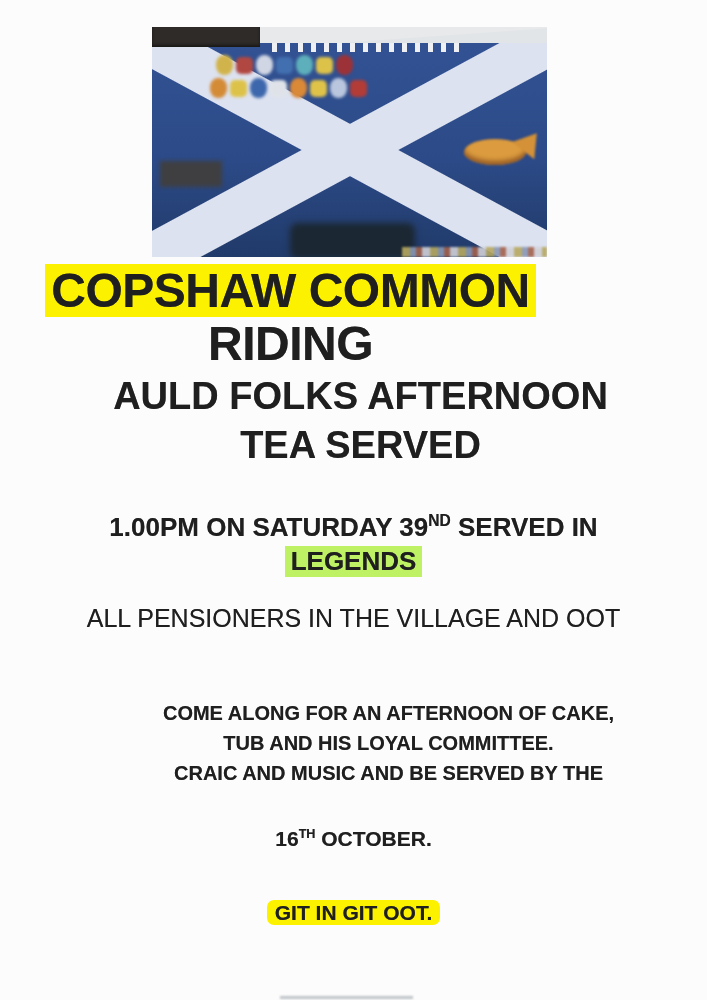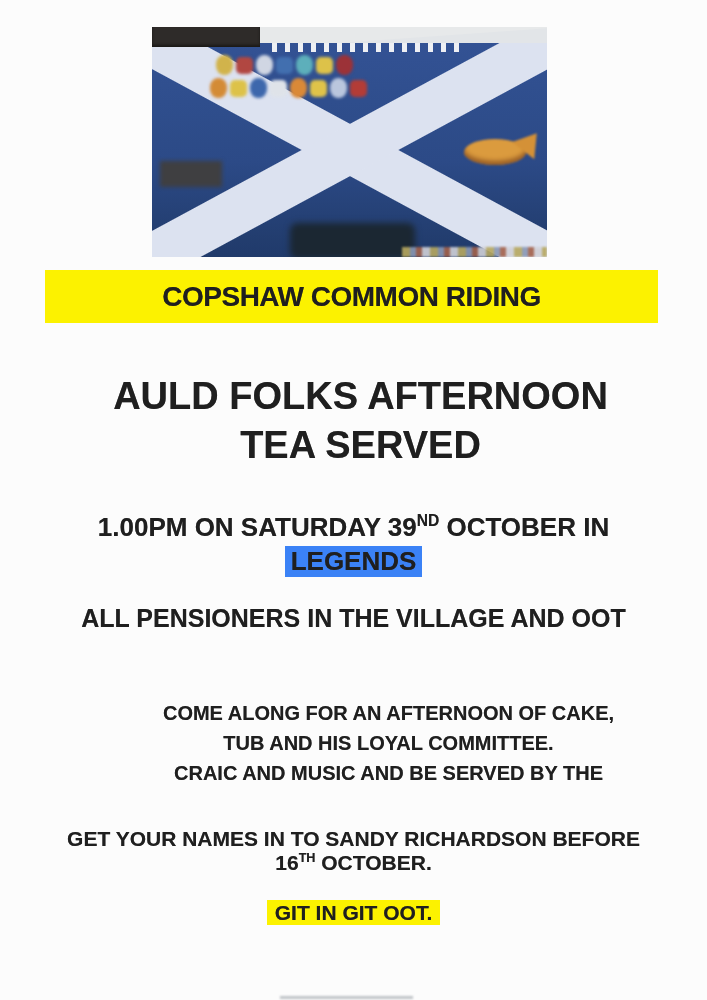--- a/index.html
+++ b/index.html
@@ -48,36 +48,36 @@
     background:#e09a35;box-shadow:inset 0 -4px 4px #9c5c20;}
   .fish-tail{position:absolute;left:52px;top:0;width:0;height:0;
     border-left:14px solid rgba(0,0,0,0);border-right:14px solid rgba(0,0,0,0);
     border-bottom:22px solid #d9902e;transform:rotate(38deg);}
   .bottom-strip{position:absolute;right:0;bottom:0;width:145px;height:10px;
     background:repeating-linear-gradient(90deg,#b8a85a 0 8px,#8898b8 8px 14px,#a86048 14px 20px,#d0d0d8 20px 28px);
     filter:blur(1px);opacity:.9;}
 
   
   .band-title{
-    position:absolute;left:45px;top:270px;width:613px;height:53px;
+    position:absolute;left:45px;top:264px;width:491px;height:53px;
     text-align:center;line-height:53px;
-    font-size:28px;font-weight:bold;letter-spacing:-0.5px;
+    font-size:48px;font-weight:bold;letter-spacing:-0.5px;
   }
   .heading{
     position:absolute;left:0;top:372px;width:707px;
     text-align:center;font-size:38px;font-weight:bold;line-height:49px;margin-left:7px;
   }
   .when{
     position:absolute;left:0;top:512px;width:707px;
     text-align:center;font-size:26px;font-weight:bold;line-height:30px;
   }
   .venue-band{display:inline-block;margin-top:4px;padding:0 6px;height:31px;line-height:31px;}
   .invite{
     position:absolute;left:0;top:604px;width:707px;
-    text-align:center;font-size:25px;font-weight:bold;line-height:29px;
+    text-align:center;font-size:25px;font-weight:normal;line-height:29px;
   }
   .details{
     position:absolute;left:0;top:698px;width:707px;
     text-align:center;font-size:20px;font-weight:bold;line-height:30px;padding-left:35px;
   }
   .rsvp{
     position:absolute;left:0;top:827px;width:707px;
     text-align:center;font-size:21px;font-weight:bold;line-height:24px;
   }
   .footer-line{
@@ -133,39 +133,38 @@
   </div>
 
   <div class="band-title flyer-text" style="background: rgb(252, 242, 0);">COPSHAW COMMON RIDING</div>
 
   <div class="heading flyer-text">
     <div>AULD FOLKS AFTERNOON</div>
     <div>TEA SERVED</div>
   </div>
 
   <div class="when flyer-text">
-    <div><span>1.00PM ON SATURDAY 39</span><sup class="ord">ND</sup><span> OCTOBER IN</span></div>
+    <div><span>1.00PM ON SATURDAY 39</span><sup class="ord">ND</sup><span> SERVED IN</span></div>
     <div>
-      <span class="venue-band" style="background: #3b82f6;">LEGENDS</span>
+      <span class="venue-band" style="background: #bef264;">LEGENDS</span>
     </div>
   </div>
 
   <div class="invite flyer-text">
     <div>ALL PENSIONERS IN THE VILLAGE AND OOT</div>
   </div>
 
   <div class="details flyer-text">
     <div>COME ALONG FOR AN AFTERNOON OF CAKE,</div>
     <div>TUB AND HIS LOYAL COMMITTEE.</div>
     <div>CRAIC AND MUSIC AND BE SERVED BY THE</div>
   </div>
 
   <div class="rsvp flyer-text">
-    <div>GET YOUR NAMES IN TO SANDY RICHARDSON BEFORE</div>
     <div><span>16</span><sup class="ord">TH</sup><span> OCTOBER.</span></div>
   </div>
 
   <div class="footer-line flyer-text">
-    <span class="footer-band" style="background: rgb(252, 242, 0);">GIT IN GIT OOT.</span>
+    <span class="footer-band" style="background: rgb(252, 242, 0); border-radius: 7px;">GIT IN GIT OOT.</span>
   </div>
 
   <div class="smudge"></div>
 </div>
 
 </body></html>

